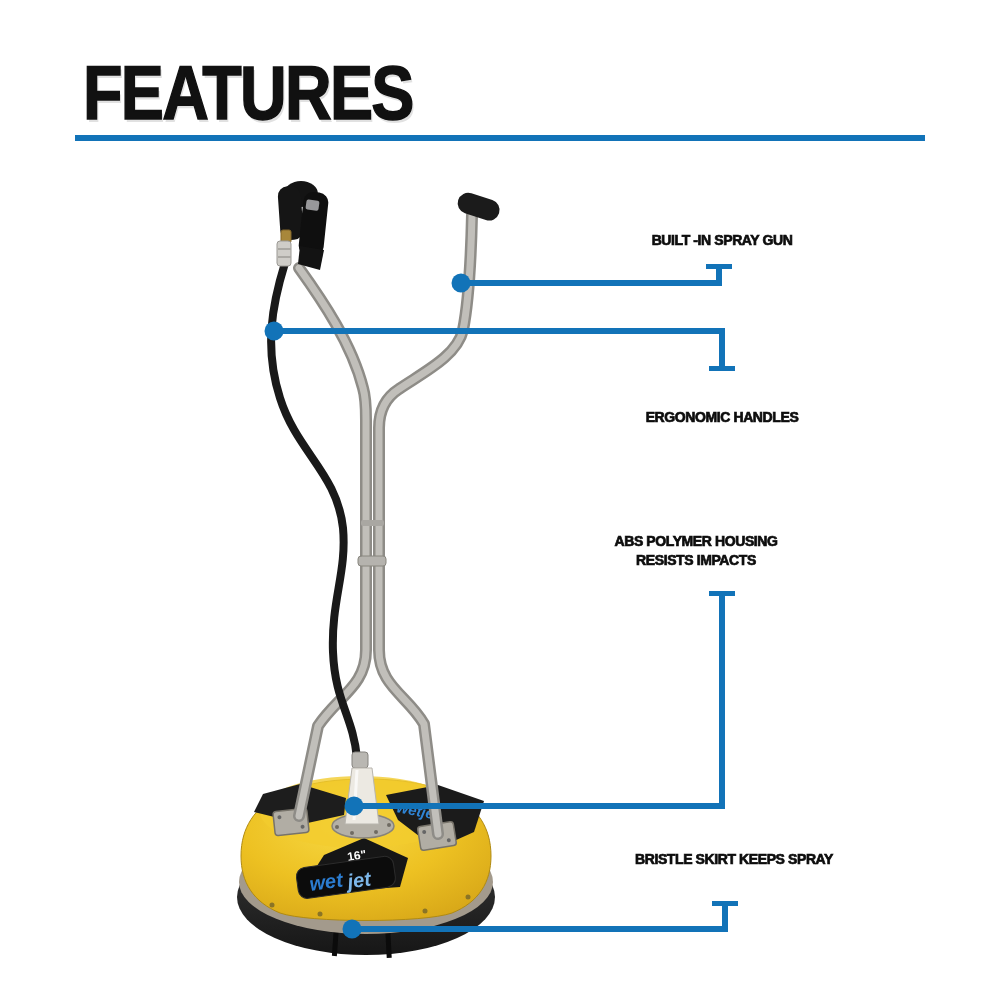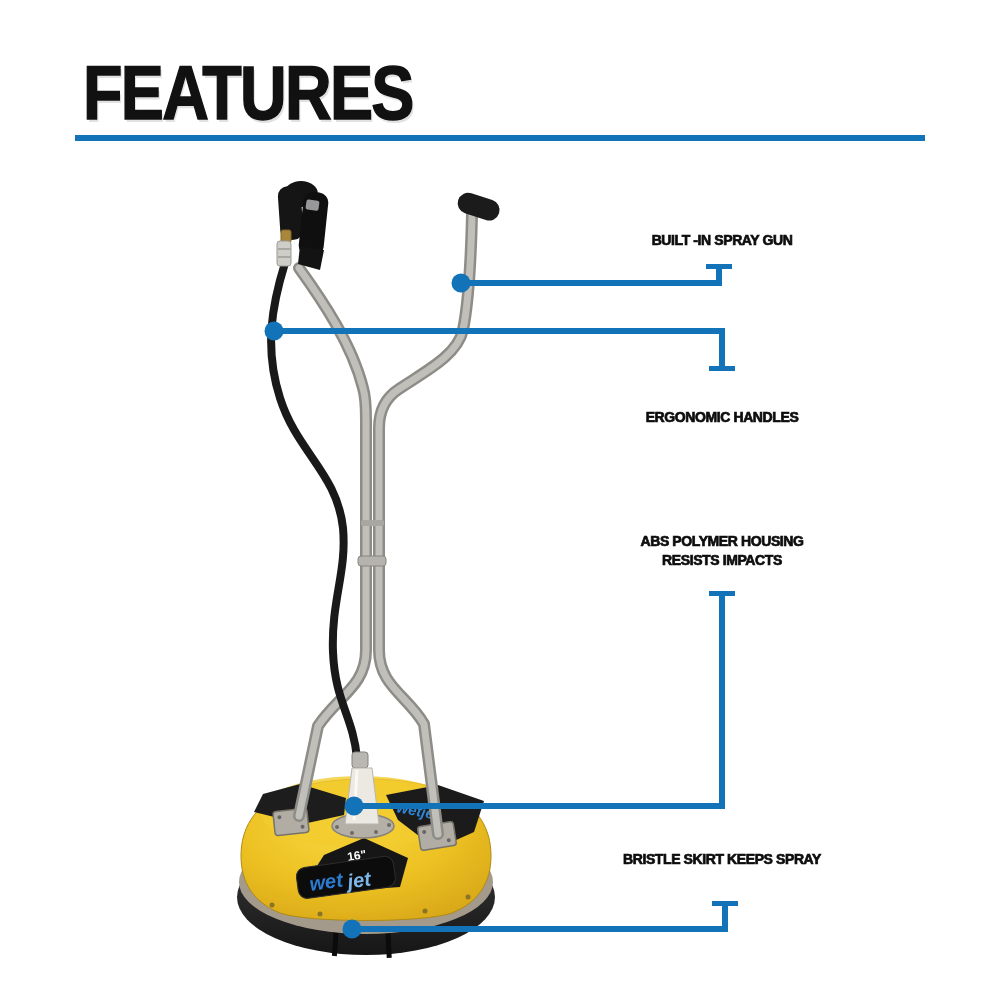--- a/index.html
+++ b/index.html
@@ -30,25 +30,25 @@
 
 <div class="title">FEATURES</div>
 <div class="rule"></div>
 
 <div class="callout-label" style="left:482px;top:231px;">
   <div>BUILT -IN SPRAY GUN</div>
 </div>
 <div class="callout-label" style="left:482px;top:408px;">
   <div>ERGONOMIC HANDLES</div>
 </div>
-<div class="callout-label" style="left:482px;top:532px;text-align:center;">
+<div class="callout-label" style="left:456px;top:532px;text-align:center;">
   <div>ABS POLYMER HOUSING</div>
   <div>RESISTS IMPACTS</div>
 </div>
-<div class="callout-label" style="left:482px;top:850px;">
+<div class="callout-label" style="left:494px;top:850px;">
   <div>BRISTLE SKIRT KEEPS SPRAY</div>
 </div>
 
 <svg id="scene" width="1000" height="1000" viewBox="0 0 1000 1000">
   <defs>
     <radialGradient id="gy" cx="0.42" cy="0.32" r="0.95">
       <stop offset="0" stop-color="#f7d944"></stop>
       <stop offset="0.45" stop-color="#edc122"></stop>
       <stop offset="0.85" stop-color="#d5a417"></stop>
       <stop offset="1" stop-color="#bd9013"></stop>

